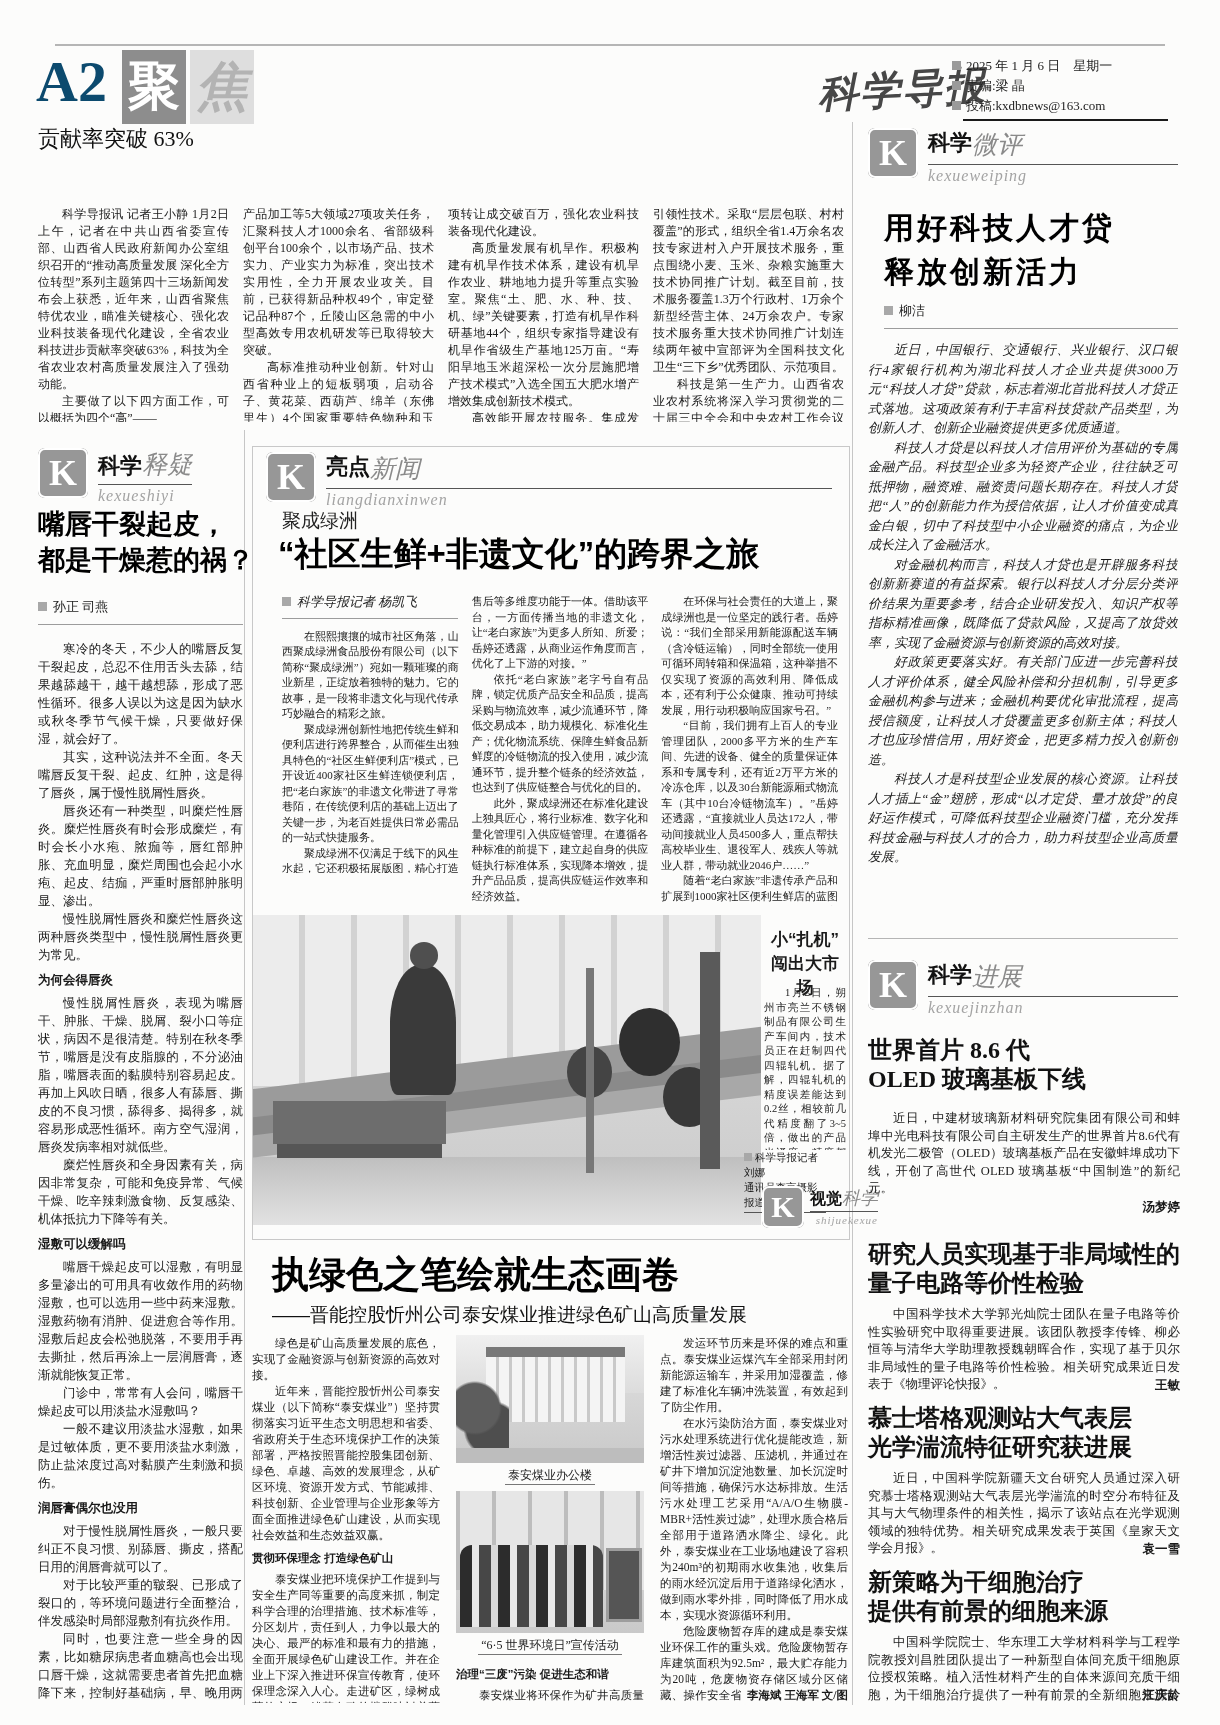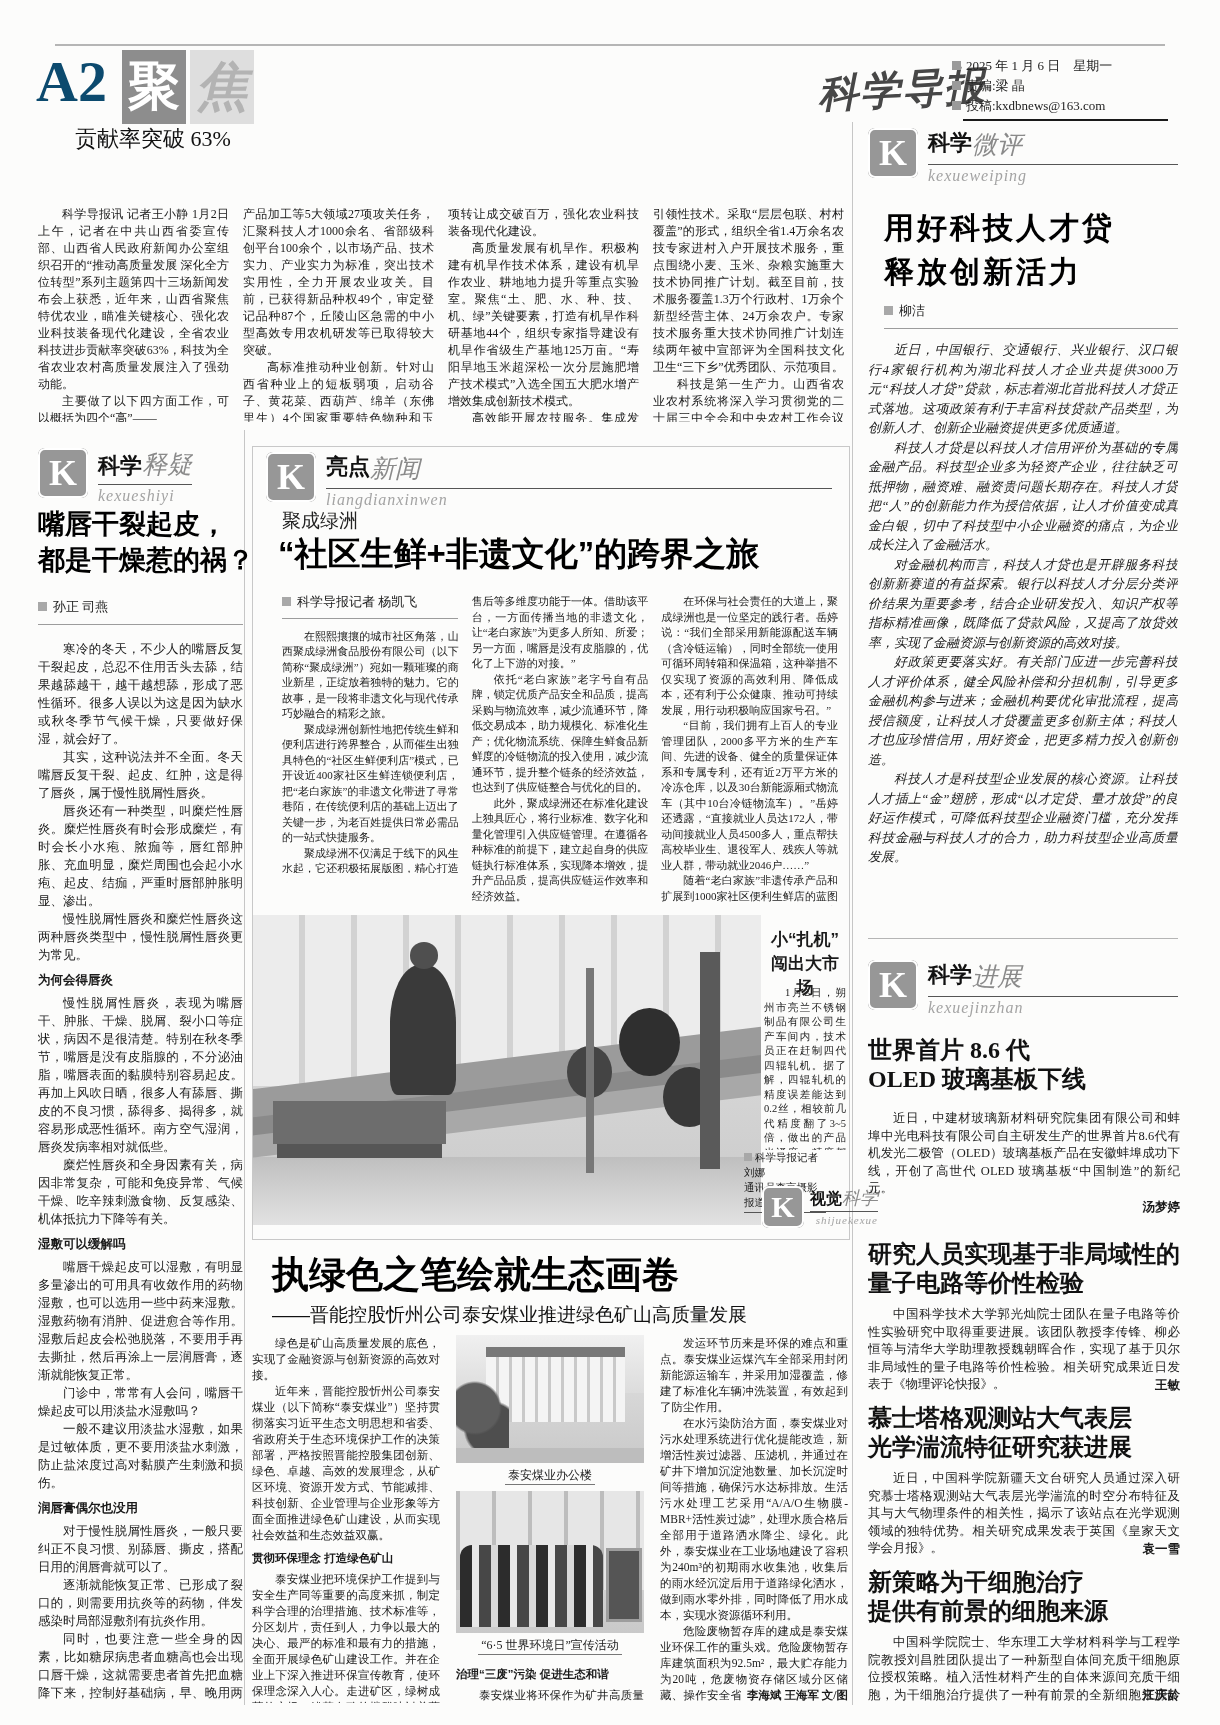--- a/index.html
+++ b/index.html
@@ -30,21 +30,21 @@
          box-shadow:inset 0 0 0 2px #fff,inset 0 0 0 3px #979797;}
   .ktile.small{width:42px;height:42px;font-size:30px;}
   .secwords{margin-left:10px;}
   .secline1{white-space:nowrap;border-bottom:1px solid #555;padding-bottom:3px;}
   .sec-cn{font-family:"Liberation Sans",sans-serif;font-weight:bold;font-size:22px;color:#111;}
   .sec-script{font-family:"Liberation Serif",serif;font-style:italic;font-size:25px;color:#8a8a8a;}
   .sec-pinyin{font-family:"Liberation Serif",serif;font-style:italic;font-size:16px;
               color:#a3a3a3;letter-spacing:1px;padding-top:2px;}
 
   
-  .kicker{font-size:22px;color:#111;margin-left:37px;}
+  .kicker{font-size:22px;color:#111;}
   .mainhead{font-family:"Liberation Sans",sans-serif;font-weight:900;font-size:40px;
             color:#000;letter-spacing:0px;white-space:nowrap;}
   .headline2{font-family:"Liberation Sans",sans-serif;font-weight:900;color:#000;}
   .byline{font-size:13px;color:#222;border-bottom:1px solid #9c9c9c;padding-bottom:8px;}
   .byline .sq{display:inline-block;width:9px;height:9px;background:#a8a8a8;margin-right:6px;}
 
   
   .bodytext{text-align:justify;overflow:hidden;}
   .bodytext p{text-indent:2em;}
   .bodytext p.cont{text-indent:0;}
@@ -177,21 +177,21 @@
       <p>慢性脱屑性唇炎和糜烂性唇炎这两种唇炎类型中，慢性脱屑性唇炎更为常见。</p>
       <p class="subhead">为何会得唇炎</p>
       <p>慢性脱屑性唇炎，表现为嘴唇干、肿胀、干燥、脱屑、裂小口等症状，病因不是很清楚。特别在秋冬季节，嘴唇是没有皮脂腺的，不分泌油脂，嘴唇表面的黏膜特别容易起皮。再加上风吹日晒，很多人有舔唇、撕皮的不良习惯，舔得多、揭得多，就容易形成恶性循环。南方空气湿润，唇炎发病率相对就低些。</p>
       <p>糜烂性唇炎和全身因素有关，病因非常复杂，可能和免疫异常、气候干燥、吃辛辣刺激食物、反复感染、机体抵抗力下降等有关。</p>
       <p class="subhead">湿敷可以缓解吗</p>
       <p>嘴唇干燥起皮可以湿敷，有明显多量渗出的可用具有收敛作用的药物湿敷，也可以选用一些中药来湿敷。湿敷药物有消肿、促进愈合等作用。湿敷后起皮会松弛脱落，不要用手再去撕扯，然后再涂上一层润唇膏，逐渐就能恢复正常。</p>
       <p>门诊中，常常有人会问，嘴唇干燥起皮可以用淡盐水湿敷吗？</p>
       <p>一般不建议用淡盐水湿敷，如果是过敏体质，更不要用淡盐水刺激，防止盐浓度过高对黏膜产生刺激和损伤。</p>
       <p class="subhead">润唇膏偶尔也没用</p>
       <p>对于慢性脱屑性唇炎，一般只要纠正不良习惯、别舔唇、撕皮，搭配日用的润唇膏就可以了。</p>
-      <p>逐渐就能恢复正常、已形成了裂口的，则需要用抗炎等的药物，伴发感染时局部湿敷剂有抗炎作用。</p>
+      <p>对于比较严重的皲裂、已形成了裂口的，等环境问题进行全面整治，伴发感染时局部湿敷剂有抗炎作用。</p>
       <p>同时，也要注意一些全身的因素，比如糖尿病患者血糖高也会出现口唇干燥，这就需要患者首先把血糖降下来，控制好基础病，早、晚用两次唇膏，如果嘴唇特别干，中午可以再加一次。</p>
     </div>
 
   <div class="abs featbox" style="left:252px;top:446px;width:596px;height:792px;"></div>
 
   <div class="abs sechead" style="left:266px;top:452px;width:566px;">
     <div class="ktile">K</div>
     <div class="secwords" style="flex:1;">
       <div class="secline1" style="display:flex;">
           <span class="sec-cn">亮点</span>
@@ -200,31 +200,31 @@
         </div>
       <div class="sec-pinyin">liangdianxinwen</div>
     </div>
   </div>
 
   <div class="abs" style="left:282px;top:508px;font-family:'Liberation Sans',sans-serif;font-size:19px;color:#222;">聚成绿洲</div>
   <div class="abs headline2" style="left:278px;top:532px;font-size:33px;white-space:nowrap;">“社区生鲜+非遗文化”的跨界之旅</div>
 
   <div class="abs cols" style="left:282px;top:594px;width:556px;height:312px;gap:13px;font-size:11px;line-height:15.5px;">
     <div style="overflow:hidden;">
-      <div class="byline" style="width:176px;margin-bottom:10px;">
+      <div class="byline" style="width:176px;margin-bottom:10px;font-style:italic;">
         <span class="sq"></span><span>科学导报记者 杨凯飞</span>
       </div>
       <div class="bodytext" style="height:244px;">
           <p>在熙熙攘攘的城市社区角落，山西聚成绿洲食品股份有限公司（以下简称“聚成绿洲”）宛如一颗璀璨的商业新星，正绽放着独特的魅力。它的故事，是一段将非遗文化与现代传承巧妙融合的精彩之旅。</p>
           <p>聚成绿洲创新性地把传统生鲜和便利店进行跨界整合，从而催生出独具特色的“社区生鲜便利店”模式，已开设近400家社区生鲜连锁便利店，把“老白家族”的非遗文化带进了寻常巷陌，在传统便利店的基础上迈出了关键一步，为老百姓提供日常必需品的一站式快捷服务。</p>
           <p>聚成绿洲不仅满足于线下的风生水起，它还积极拓展版图，精心打造了乡村e购电子商务运营平台，集直播、产品展示、购物体验、实体</p>
         </div>
     </div>
     <div class="bodytext">
-        <p class="cont">售后等多维度功能于一体。借助该平台，一方面传播当地的非遗文化，让“老白家族”为更多人所知、所爱；另一方面，嘴唇是没有皮脂腺的，优化了上下游的对接。”</p>
+        <p class="cont">售后等多维度功能于一体。借助该平台，一方面传播当地的非遗文化，让“老白家族”为更多人所知、所爱；岳婷还透露，从商业运作角度而言，优化了上下游的对接。”</p>
         <p>依托“老白家族”老字号自有品牌，锁定优质产品安全和品质，提高采购与物流效率，减少流通环节，降低交易成本，助力规模化、标准化生产；优化物流系统、保障生鲜食品新鲜度的冷链物流的投入使用，减少流通环节，提升整个链条的经济效益，也达到了供应链整合与优化的目的。</p>
         <p>此外，聚成绿洲还在标准化建设上独具匠心，将行业标准、数字化和量化管理引入供应链管理。在遵循各种标准的前提下，建立起自身的供应链执行标准体系，实现降本增效，提升产品品质，提高供应链运作效率和经济效益。</p>
       </div>
     <div class="bodytext">
         <p>在环保与社会责任的大道上，聚成绿洲也是一位坚定的践行者。岳婷说：“我们全部采用新能源配送车辆（含冷链运输），同时全部统一使用可循环周转箱和保温箱，这种举措不仅实现了资源的高效利用、降低成本，还有利于公众健康、推动可持续发展，用行动积极响应国家号召。”</p>
         <p>“目前，我们拥有上百人的专业管理团队，2000多平方米的生产车间、先进的设备、健全的质量保证体系和专属专利，还有近2万平方米的冷冻仓库，以及30台新能源厢式物流车（其中10台冷链物流车）。”岳婷还透露，“直接就业人员达172人，带动间接就业人员4500多人，重点帮扶高校毕业生、退役军人、残疾人等就业人群，带动就业2046户……”</p>
         <p>随着“老白家族”非遗传承产品和扩展到1000家社区便利生鲜店的蓝图指日可待，且将继续在非遗传承与商业创新的道路上书写更多华丽篇章。</p>
       </div>
   </div>
 

